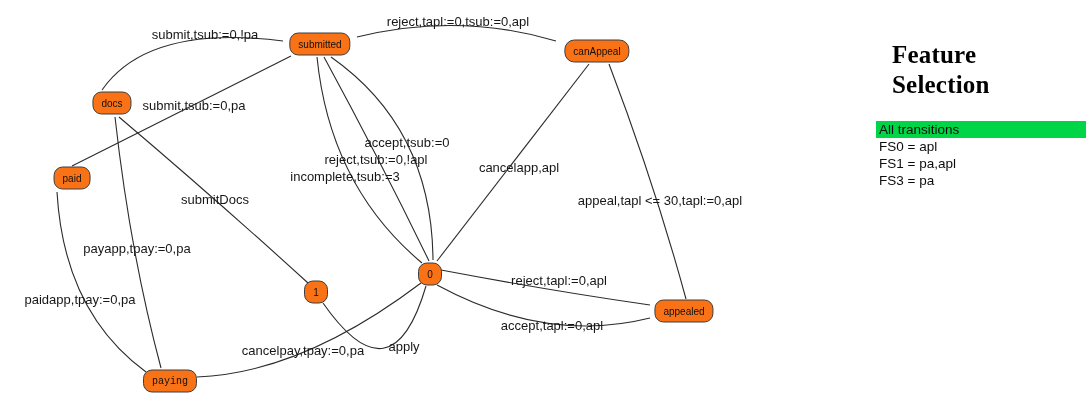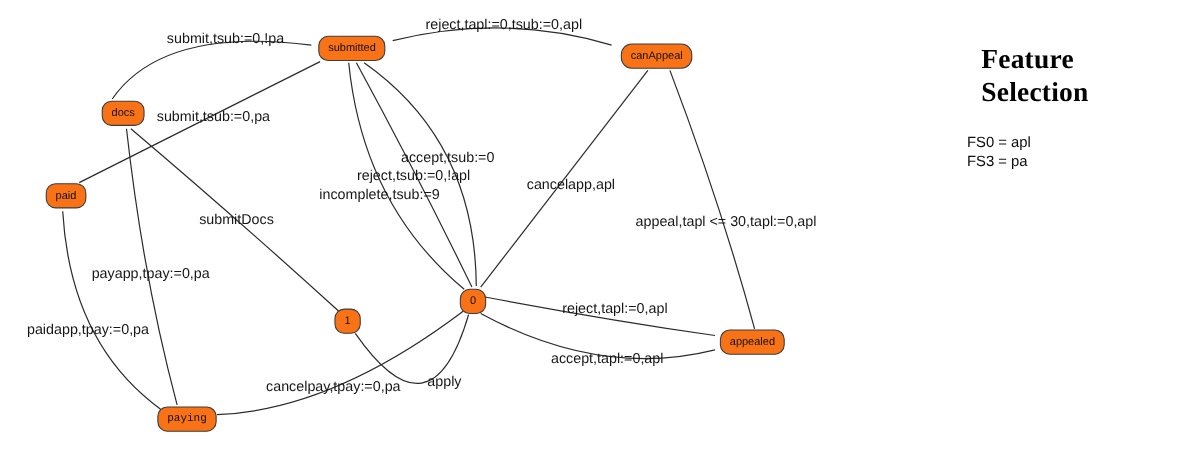--- a/index.html
+++ b/index.html
@@ -56,44 +56,46 @@
         <path d="M 57,192 Q 64,312 146,372" stroke="#2b2b2b"></path>
         <path d="M 197,377 Q 302,373 421,283" stroke="#2b2b2b"></path>
         <path d="M 323,303 Q 392,402 426,286" stroke="#2b2b2b"></path>
       </svg>
     <div id="label-layer">
         <div class="edge-label" style="left: 205px; top: 35px; text-align: right;">submit,tsub:=0,!pa</div>
         <div class="edge-label" style="left: 194px; top: 106px;">submit,tsub:=0,pa</div>
         <div class="edge-label" style="left: 458px; top: 22px;">reject,tapl:=0,tsub:=0,apl</div>
         <div class="edge-label" style="left: 407px; top: 143px;">accept,tsub:=0</div>
         <div class="edge-label" style="left: 376px; top: 160px;">reject,tsub:=0,!apl</div>
-        <div class="edge-label" style="left: 345px; top: 177px;">incomplete,tsub:=9</div>
+        <div class="edge-label" style="left: 345px; top: 177px;">incomplete,tsub:=3</div>
         <div class="edge-label" style="left: 519px; top: 168px;">cancelapp,apl</div>
         <div class="edge-label" style="left: 660px; top: 177px; margin-top: 24px;">appeal,tapl &lt;= 30,tapl:=0,apl</div>
         <div class="edge-label" style="left: 559px; top: 281px;">reject,tapl:=0,apl</div>
         <div class="edge-label" style="left: 552px; top: 326px;">accept,tapl:=0,apl</div>
         <div class="edge-label" style="left: 215px; top: 200px;">submitDocs</div>
         <div class="edge-label" style="left: 137px; top: 249px;">payapp,tpay:=0,pa</div>
         <div class="edge-label" style="left: 80px; top: 300px;">paidapp,tpay:=0,pa</div>
         <div class="edge-label" style="left: 303px; top: 351px;">cancelpay,tpay:=0,pa</div>
         <div class="edge-label" style="left: 404px; top: 347px;">apply</div>
       </div>
     <div id="node-layer">
         <div class="state" style="left: 320px; top: 44px;">submitted</div>
         <div class="state" style="left: 597px; top: 51px; border-radius: 10px;">canAppeal</div>
         <div class="state" style="left: 112px; top: 103px;">docs</div>
-        <div class="state" style="left: 60px; top: 178px; text-align: right;">paid</div>
+        <div class="state" style="left: 72px; top: 178px; text-align: right;">paid</div>
         <div class="state small" style="left: 430px; top: 274px;">0</div>
         <div class="state small" style="left: 316px; top: 292px;">1</div>
         <div class="state" style="left: 684px; top: 311px;">appealed</div>
         <div class="state" style="left: 170px; top: 381px; font-family: Liberation Mono, monospace;">paying</div>
       </div>
   </div>
 
   <div id="panel">
     <h1 id="panel-title">Feature Selection</h1>
     <div id="feature-list">
+        <div class="feature-row selected" style="background: rgb(0, 212, 71);">All transitions</div>
         <div class="feature-row">FS0 = apl</div>
+        <div class="feature-row">FS1 = pa,apl</div>
         <div class="feature-row">FS3 = pa</div>
       </div>
   </div>
 
 </div>
 
 </body></html>

